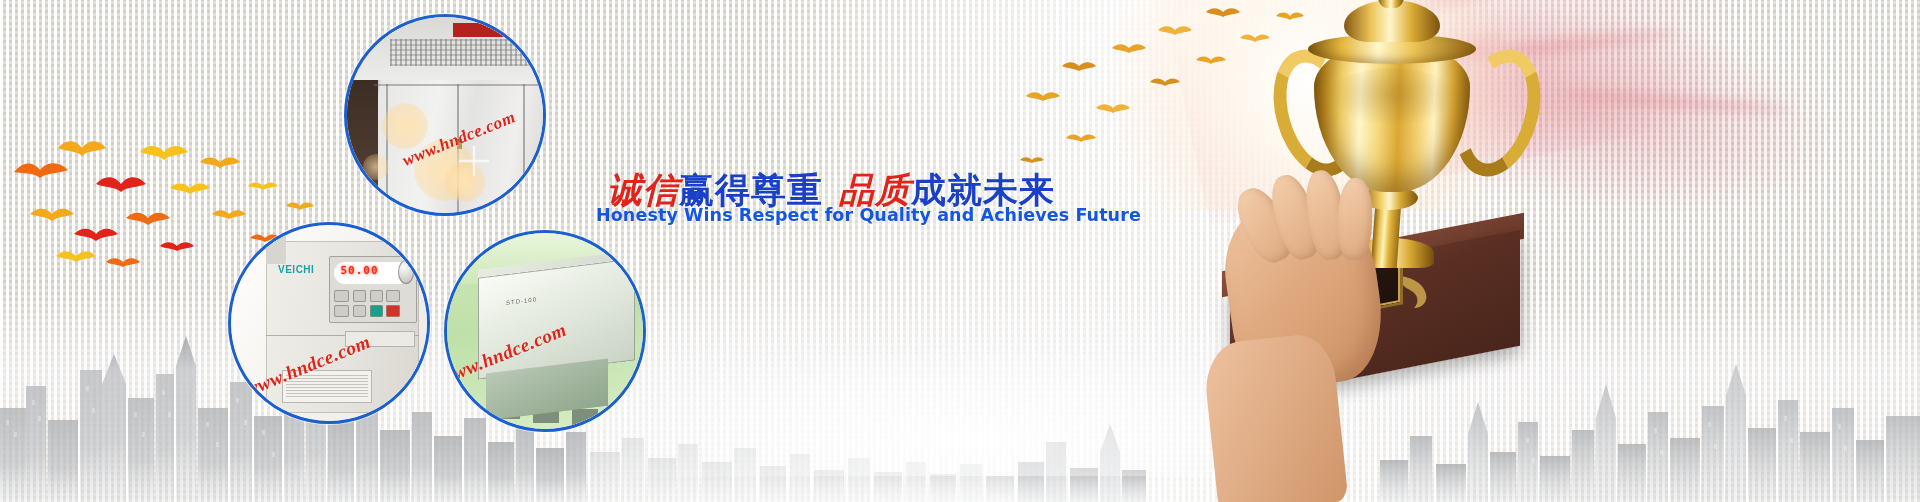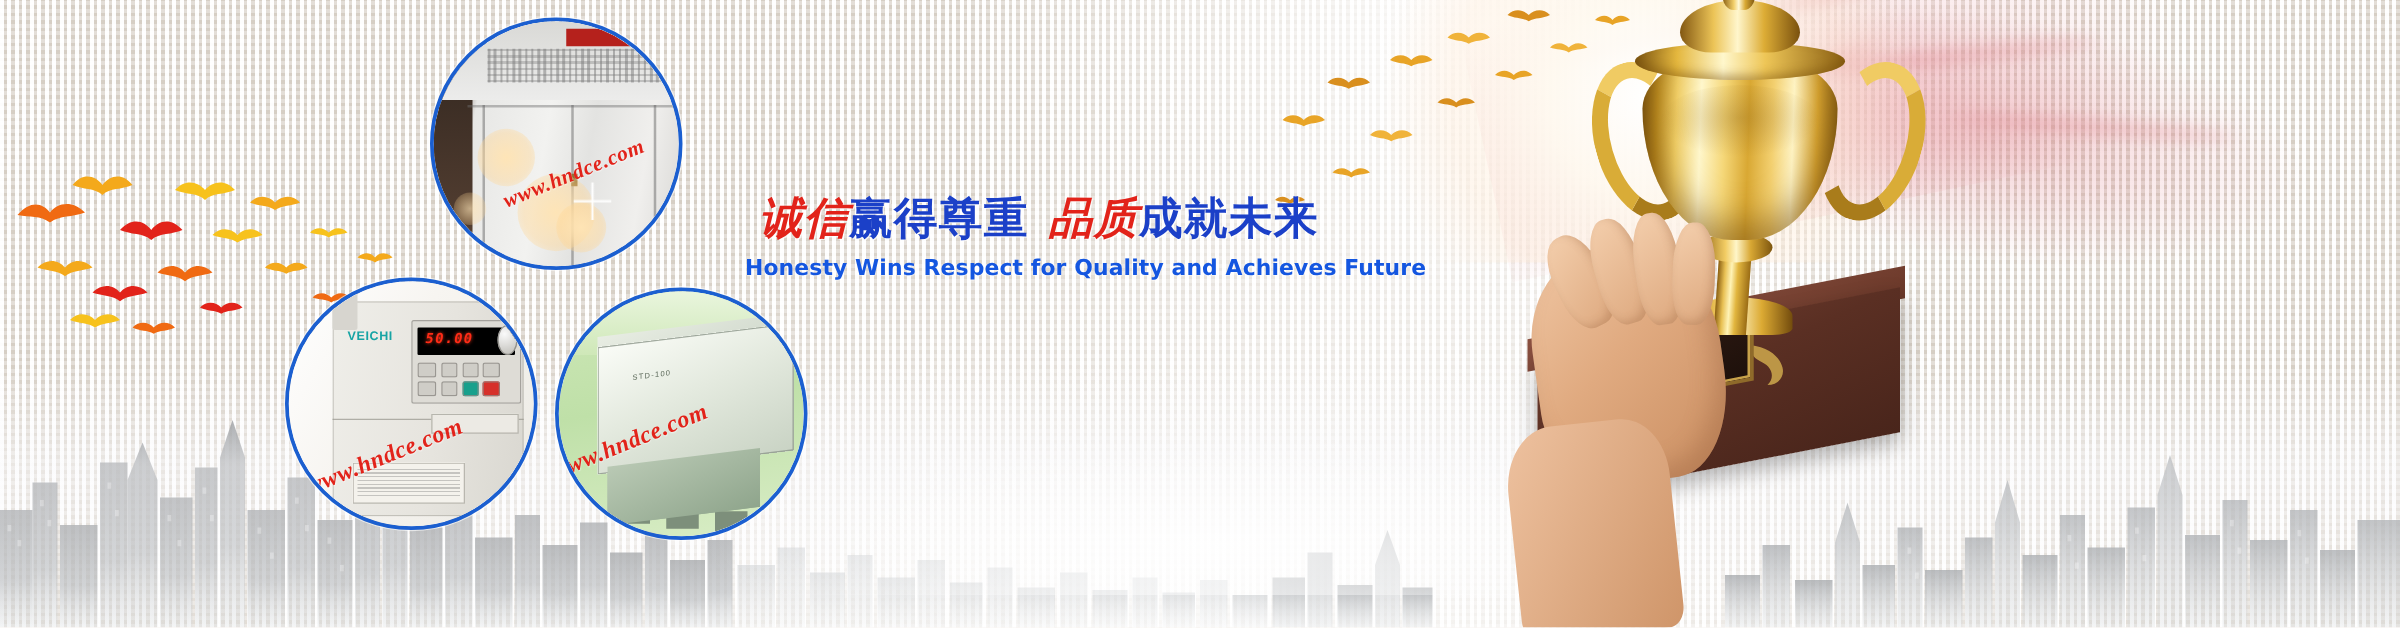--- a/index.html
+++ b/index.html
@@ -102,21 +102,21 @@
       linear-gradient(90deg,rgba(255,255,255,0) 44%,rgba(255,255,255,.95) 50%,rgba(255,255,255,0) 56%);}
 
   
   .c2{left:228px;top:222px;width:196px;height:196px;}
   .inv-bg{position:absolute;inset:0;background:linear-gradient(120deg,#ffffff 0%,#f7f5f1 40%,#eceae4 100%);}
   .inv-body{position:absolute;left:18%;top:8%;width:78%;height:88%;
     background:linear-gradient(100deg,#efeee9 0%,#e6e4de 55%,#d9d7d0 100%);
     border-radius:3px;box-shadow:inset 0 0 0 1px rgba(170,168,160,.6);}
   .inv-logo{position:absolute;left:24%;top:20%;font-size:10px;font-weight:bold;color:#16a4a4;letter-spacing:.5px;font-family:"Liberation Sans",sans-serif;}
   .inv-panel{position:absolute;left:50%;top:16%;width:45%;height:34%;background:#dedcd6;border-radius:2px;box-shadow:inset 0 0 0 1px rgba(150,148,142,.8);}
-  .inv-led{position:absolute;left:6%;top:8%;width:88%;height:34%;background:#000000;border-radius:1px;font-style:italic;}
+  .inv-led{position:absolute;left:6%;top:8%;width:88%;height:34%;background:#ffffff;border-radius:11px;}
   .inv-digits{position:absolute;left:8%;top:12%;color:#ff2b16;font-family:"DejaVu Sans Mono",monospace;font-size:11px;font-weight:bold;letter-spacing:1px;text-shadow:0 0 3px rgba(255,60,30,.9);}
   .inv-knob{position:absolute;right:4%;top:6%;width:18%;height:36%;border-radius:50%;background:radial-gradient(circle at 35% 30%,#fafafa,#b9b7b1);box-shadow:inset 0 0 0 1px rgba(120,118,112,.7);}
   .inv-key{position:absolute;background:#cfcdc7;border-radius:2px;box-shadow:inset 0 0 0 1px rgba(140,138,132,.8);}
   .inv-key.green{background:#17a08c;}
   .inv-key.red{background:#d6302a;}
   .inv-label{position:absolute;right:6%;top:54%;width:36%;height:8%;background:#eceae4;box-shadow:inset 0 0 0 1px rgba(160,158,150,.7);}
   .inv-hline{position:absolute;left:18%;width:78%;height:1px;background:rgba(150,148,140,.7);}
   .inv-warn{position:absolute;left:26%;top:74%;width:46%;height:17%;background:#f4f2ec;box-shadow:inset 0 0 0 1px rgba(170,168,160,.8);}
   .inv-vent{position:absolute;left:18%;top:4%;width:10%;height:16%;background:#d7d5cf;border-radius:2px;}
 
@@ -133,23 +133,24 @@
   .box-tag{position:absolute;right:8%;top:52%;width:22%;height:12%;background:#f6f6ee;box-shadow:inset 0 0 0 1px rgba(150,150,140,.7);}
   .box-text{position:absolute;left:30%;top:33%;color:#5e6b5c;font-size:6px;font-family:"Liberation Sans",sans-serif;letter-spacing:1px;transform:skewY(-7deg);}
   .box-logo{position:absolute;left:52%;top:5%;width:16px;height:16px;border-radius:50%;background:radial-gradient(circle at 40% 35%,#7fd1f5,#1b8ec9);opacity:.85;}
 
   
   .headline{
     position:absolute;left:596px;top:160px;width:470px;text-align:center;
     white-space:nowrap;
   }
   .hl-line{
-    font-family:Liberation Mono, monospace;
+    font-family:Liberation Sans, sans-serif;
     font-size:35px;font-weight:bold;line-height:1;
     letter-spacing:1px;
+    margin-top:12px;
   }
   .hl-red{color:#e2231a;font-style:italic;font-weight:bold;text-shadow:1px 1px 0 rgba(255,255,255,.7);}
   .hl-blue{color:#1b40c8;text-shadow:1px 1px 0 rgba(255,255,255,.7);}
   .hl-gap{display:inline-block;width:16px;}
   .subtitle{
     position:absolute;left:596px;top:205px;width:470px;text-align:center;
     color:#1456e0;font-size:17.5px;font-weight:bold;white-space:nowrap;
     font-family:"DejaVu Sans","Liberation Sans",sans-serif;
     letter-spacing:.1px;
     text-shadow:0 1px 1px rgba(255,255,255,.65);

